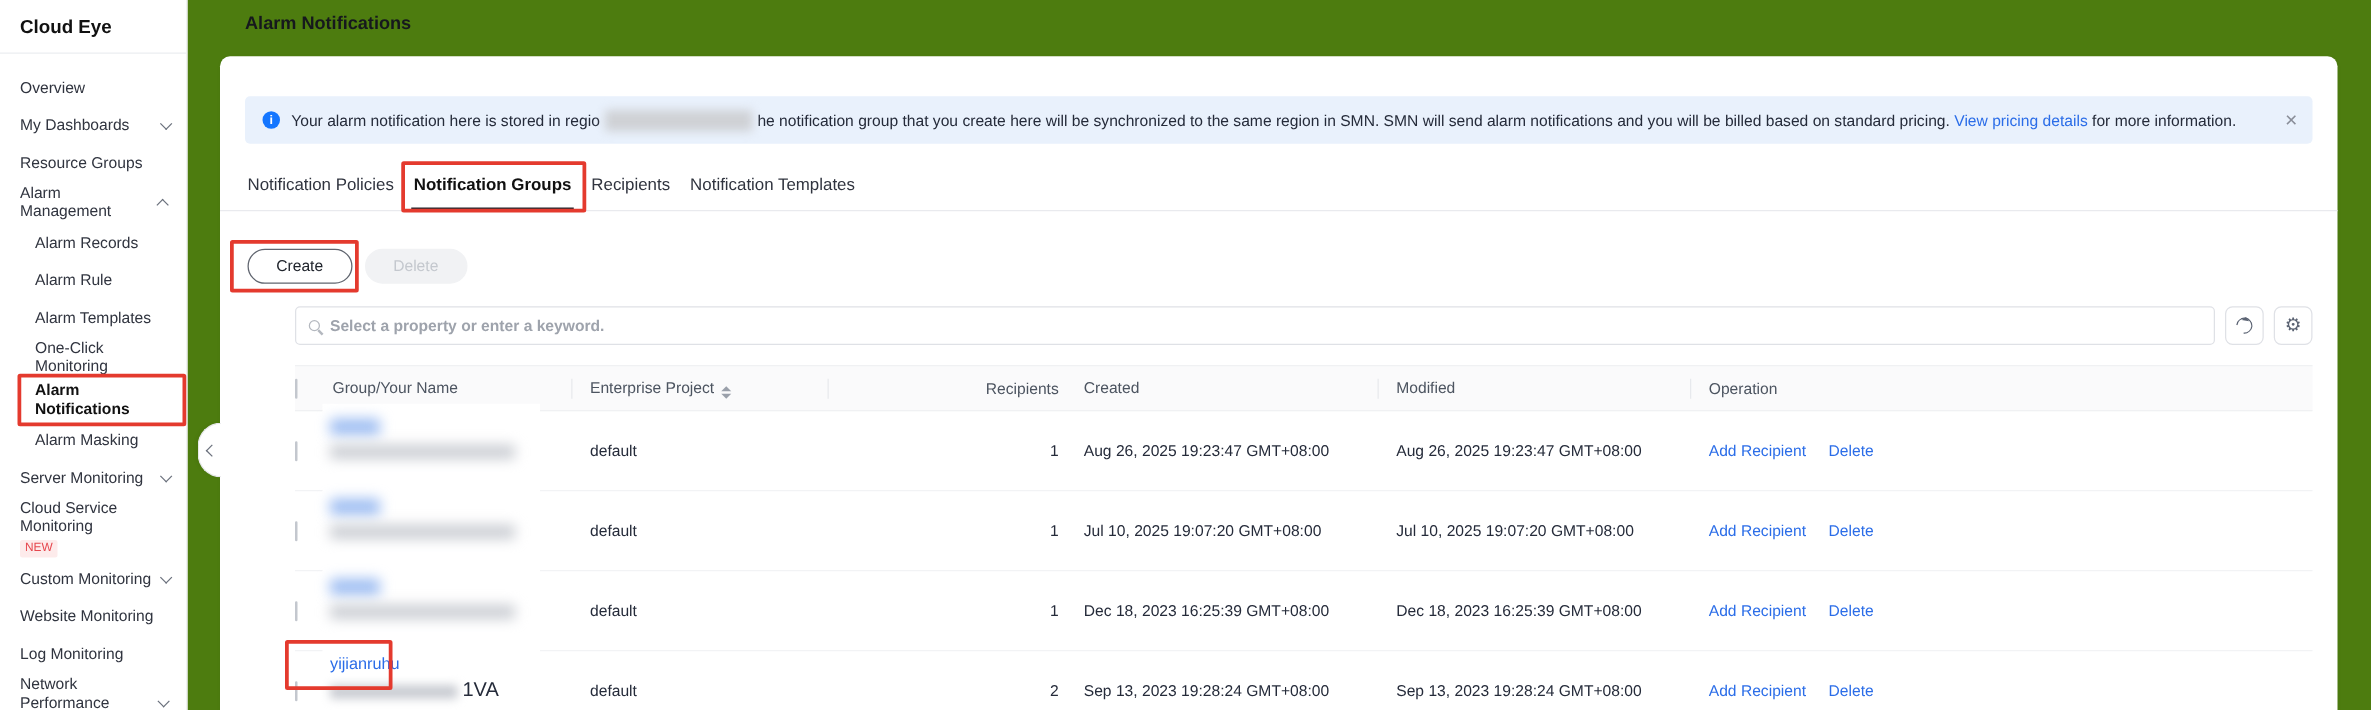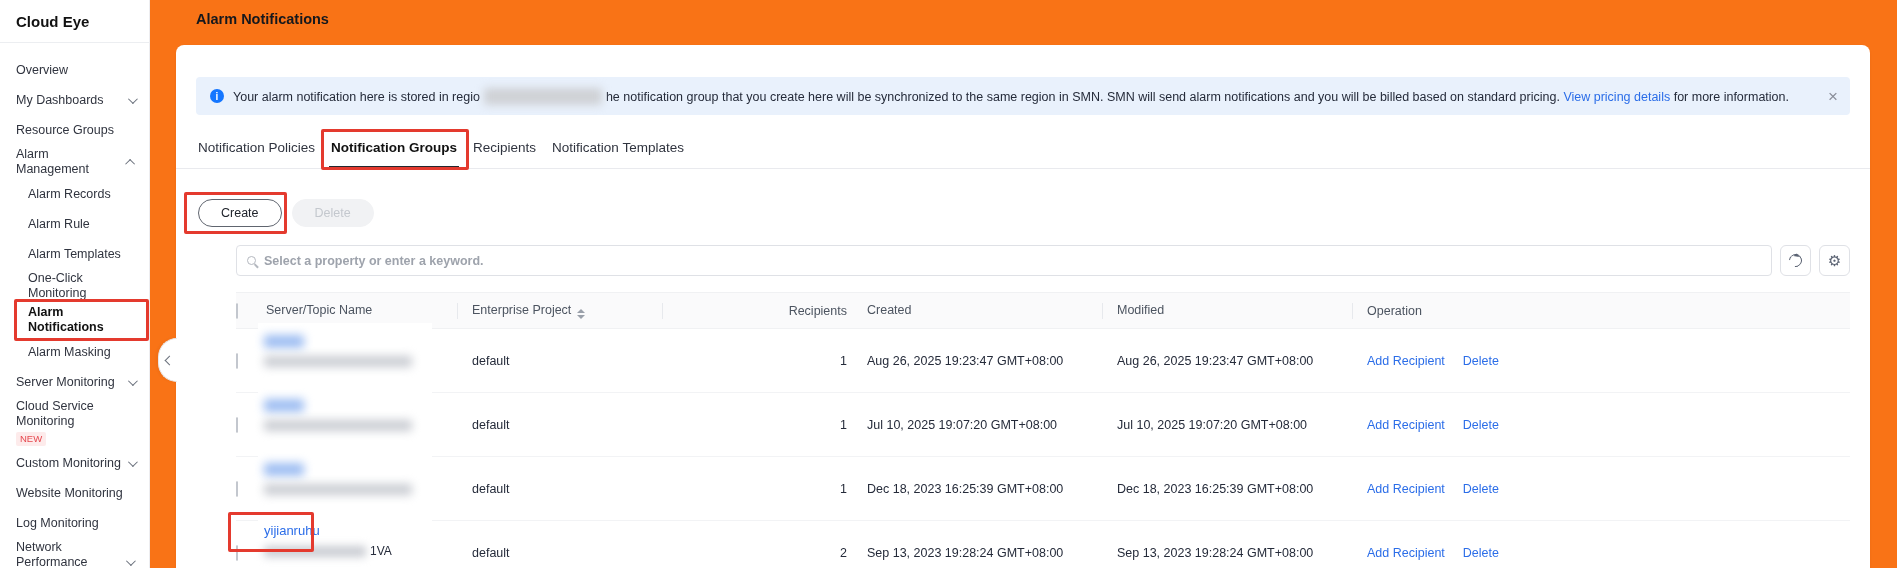--- a/index.html
+++ b/index.html
@@ -1,19 +1,19 @@
 <!DOCTYPE html>
 <html><head>
 <meta charset="utf-8">
 <style>
   * { margin:0; padding:0; box-sizing:border-box; }
   html,body { background:#f6f7f9; }
   .app {
     position:relative; width:1897px; height:568px; overflow:hidden;
-    font-family:"Liberation Sans", sans-serif; color:#252b3a; background:#f97316;
+    font-family:"Liberation Sans", sans-serif; color:#252b3a; background:#4d7c0f;
   }
   
   .sidebar { position:absolute; left:0; top:0; width:150px; height:568px; background:#fff; border-right:1px solid #ededf0; z-index:2; }
   .sb-title { font-size:15px; font-weight:bold; color:#111; padding:13px 0 0 16px; height:42px; }
   .sb-divider { height:1px; background:#eceef1; }
   .sb-nav { padding-top:12px; }
   .sb-item { position:relative; display:flex; align-items:center; min-height:30px; padding:2px 14px 2px 16px; font-size:12.5px; color:#30343f; cursor:pointer; }
   .sb-item.sub { padding-left:28px; }
   .sb-item.active .lbl { font-weight:bold; color:#111; }
   .sb-item .lblwrap { flex:1; line-height:15px; }
@@ -77,21 +77,21 @@
   .sort .dn { border-top:4px solid #9aa0aa; }
   .oplink { color:#2b6de8; cursor:pointer; margin-right:18px;text-align:center; }
   
   .blur-strip { position:absolute; left:258px; top:323px; width:174px; height:245px; background:#fff; z-index:5; }
   .smudge { position:absolute; border-radius:2px; filter:blur(5px); }
   .smudge.blue { width:40px; height:13px; background:#9dbdf2; }
   .smudge.gray { width:148px; height:11px; background:#c9ccd2; }
   .row4-name { position:absolute; left:6px; top:200px; font-size:13px; }
   .row4-sub { position:absolute; left:6px; top:221px; display:flex; align-items:center; }
   .row4-sub .smudge.gray { position:static; width:102px; height:11px; filter:blur(4px); }
-  .row4-sub .suffix { font-size:12px; color:#252b3a; margin-left:4px; }
+  .row4-sub .suffix { font-size:16px; color:#252b3a; margin-left:4px; }
   .row4-anno { left:-30px; top:189px; width:86px; height:40px; }
   
   .collapse-handle { position:absolute; left:158px; top:338px; width:19px; height:44px; background:#fff; border:1px solid #e8e9ec; border-right:none; border-radius:22px 0 0 22px; box-shadow:-2px 0 3px rgba(0,0,0,.04); display:flex; align-items:center; justify-content:center; cursor:pointer; z-index:3; }
   .collapse-handle .chev { transform:rotate(135deg); margin:0 0 0 3px; }
 </style>
 </head>
 <body>
 
 <div class="app">
 
@@ -195,21 +195,21 @@
             <span class="refresh"></span>
           </div>
         <div class="sq-btn">
             <span class="gear">⚙</span>
           </div>
       </div>
 
       <div class="table">
         <div class="thead">
           <div class="c-cb"><span class="cb"></span></div>
-          <div class="c-name sep">Server/Topic Name</div>
+          <div class="c-name sep">Group/Your Name</div>
           <div class="c-ep sep" style="padding-left:14px;">
             <span>Enterprise Project</span><span class="sort">
                 <i class="up"></i>
                 <i class="dn"></i>
               </span>
           </div>
           <div class="c-rec">Recipients</div>
           <div class="c-created sep">Created</div>
           <div class="c-mod sep">Modified</div>
           <div class="c-op">Operation</div>

